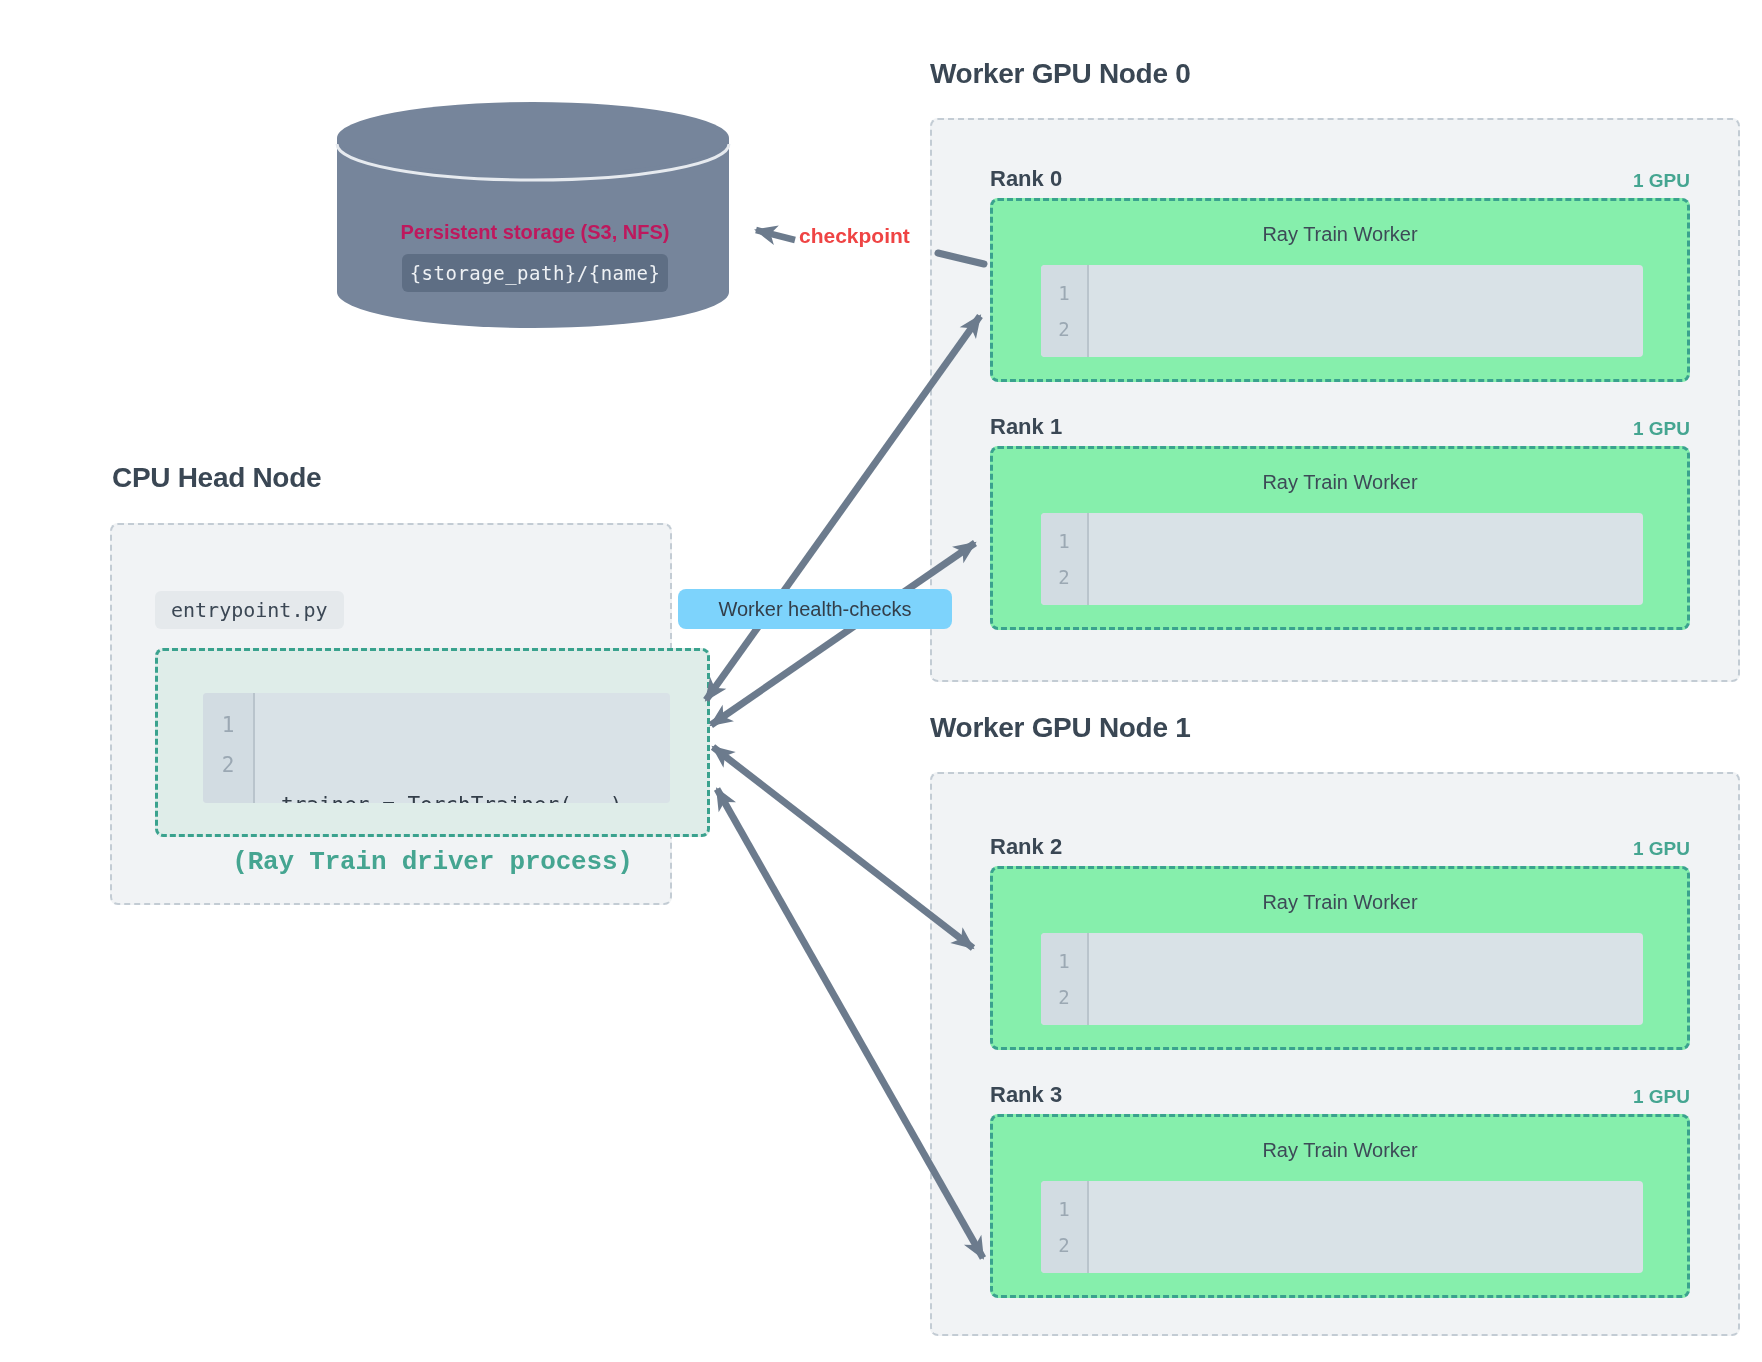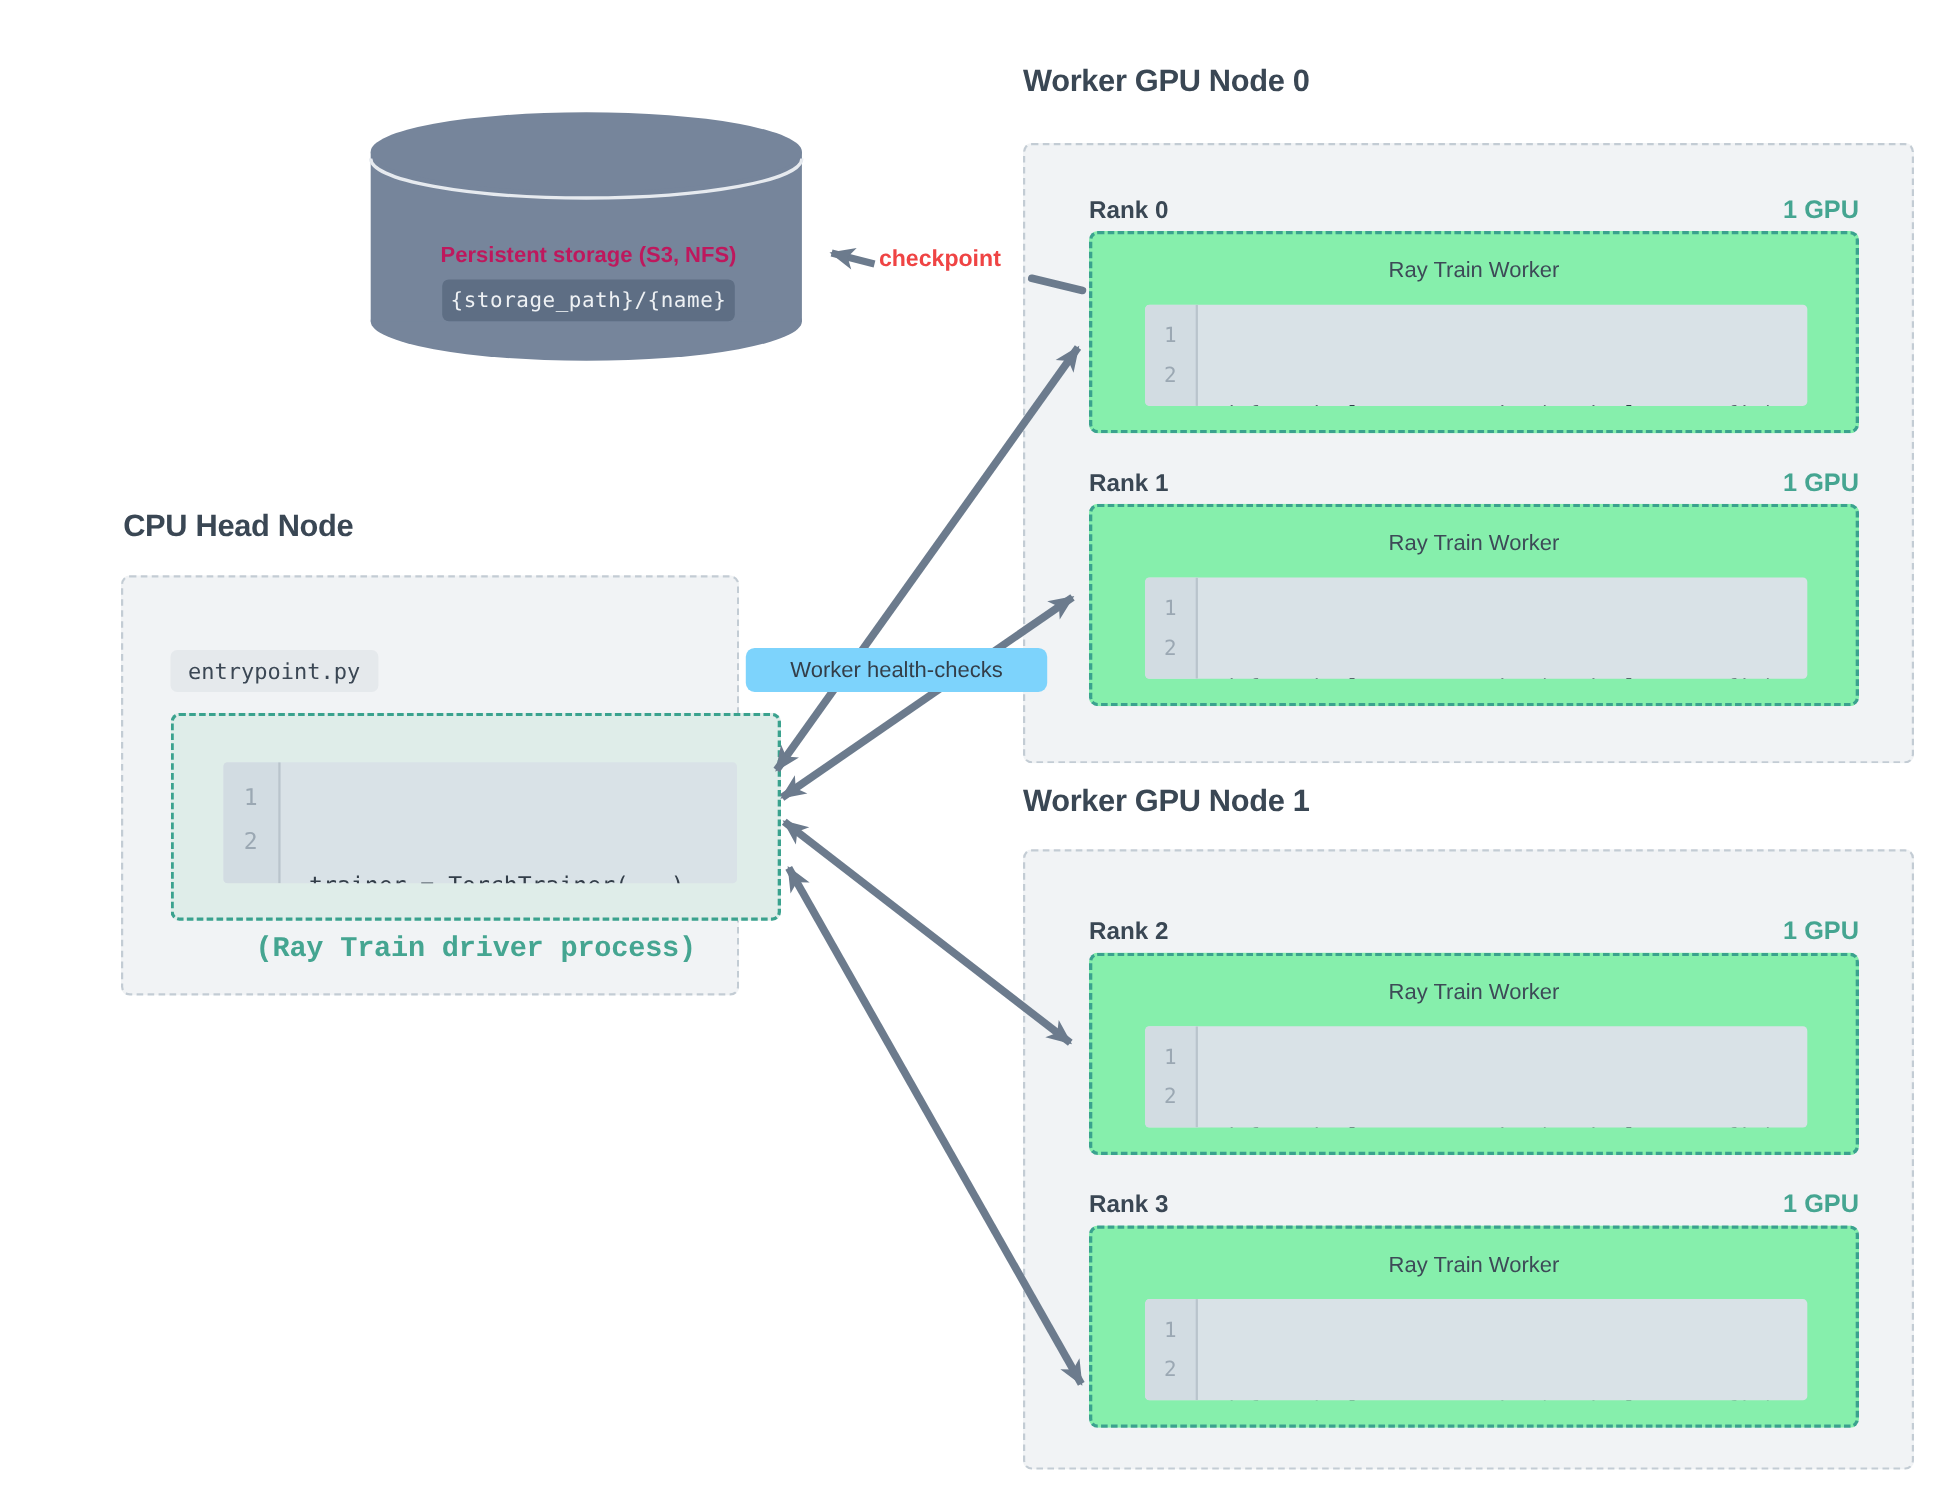--- a/index.html
+++ b/index.html
@@ -7,21 +7,21 @@
     position:relative; width:1762px; height:1362px;
     background:#ffffff; overflow:hidden;
     font-family:"Liberation Sans", sans-serif;
     color:#3D4A57;
   }
   .abs { position:absolute; }
 
   
   .big-title { font-size:28px; font-weight:700; letter-spacing:-0.3px; color:#3A4754; }
   .rank-name { font-size:22px; font-weight:700; color:#3A4754; }
-  .gpu-label { font-size:23px; font-weight:700; color:#45A591; }
+  .gpu-label { font-size:19px; font-weight:700; color:#45A591; }
 
   
   .node-box {
     position:absolute; box-sizing:border-box;
     background:#F1F3F5; border:2px dashed #C3CCD4; border-radius:8px;
   }
   .rank { position:absolute; left:58px; width:700px; }
   .rank-head { display:flex; justify-content:space-between; align-items:flex-end; height:38px; }
   .rank-box {
     position:relative; box-sizing:border-box; margin-top:6px; height:184px;
@@ -114,21 +114,21 @@
           
         </div>
       </div>
     </div>
 
     <div class="driver-caption" style="left:43px; top:322px; width:555px;">(Ray Train driver process)</div>
   </div>
 
   <div class="abs big-title" style="left:930px; top:58px;">Worker GPU Node 0</div>
 
-  <div class="node-box" style="left:930px; top:118px; width:810px; height:564px;margin-top:12px;">
+  <div class="node-box" style="left:930px; top:118px; width:810px; height:564px;">
 
     <div class="rank" style="top:34px;">
       <div class="rank-head">
         <span class="rank-name">Rank 0</span>
         <span class="gpu-label">1 GPU</span>
       </div>
       <div class="rank-box">
         <div class="worker-title">Ray Train Worker</div>
         <div class="code wcode">
           <div class="nums">

